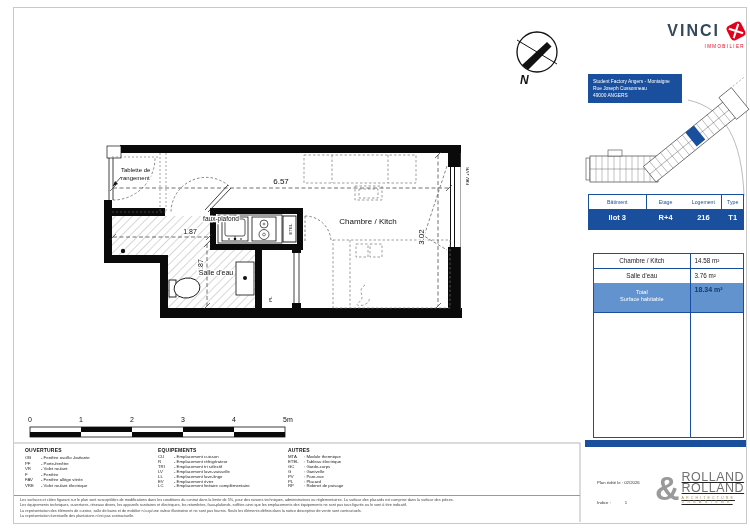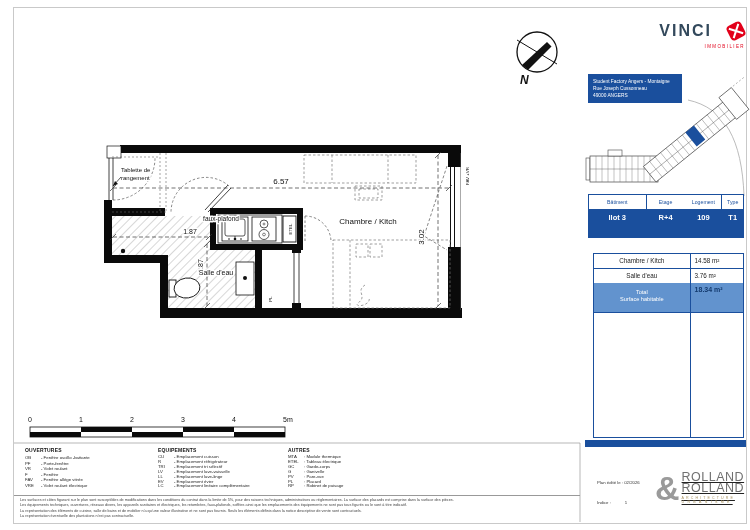--- a/index.html
+++ b/index.html
@@ -4,38 +4,38 @@
 <style>
   html,body{margin:0;padding:0;background:#fff;}
   body{width:750px;height:530px;position:relative;overflow:hidden;
        font-family:"Liberation Sans","DejaVu Sans",sans-serif;color:#222;}
   .frame{position:absolute;left:13px;top:7px;width:732px;height:515px;
          border:1px solid #c9c9c9;}
   .plan-svg{position:absolute;left:0;top:0;width:750px;height:530px;}
 
   
   .vinci{position:absolute;left:650px;top:19px;width:98px;}
-  .vrow{display:flex;align-items:center;gap:12px;justify-content:flex-end;}
+  .vrow{display:flex;align-items:center;gap:4px;justify-content:flex-end;}
   .vname{font-size:16px;font-weight:bold;color:#33495c;letter-spacing:2px;}
   .vsub{text-align:right;font-size:4.5px;color:#e2001a;letter-spacing:1.4px;
         padding-right:3px;margin-top:1px;}
 
   
   .project-box{position:absolute;left:588px;top:74px;width:94px;height:29px;
     background:#1a4f9d;color:#fff;font-size:4.8px;line-height:7px;
     padding:4px 0 0 5px;box-sizing:border-box;}
 
   
   .unit-table{position:absolute;left:588px;top:194px;width:156px;
     background:#1a4f9d;display:grid;grid-template-columns:57px 38px 36px 1fr;
     gap:0.8px;padding:0.8px;box-sizing:border-box;}
   .ut-h{background:#fff;color:#1a4f9d;font-size:5.2px;text-align:center;
         line-height:14px;height:14px;}
   .ut-v{background:#1a4f9d;color:#fff;font-size:7.5px;font-weight:bold;
-        text-align:center;line-height:16px;height:28px;}
+        text-align:center;line-height:16px;height:20px;}
 
   
   .areas{position:absolute;left:593px;top:253px;width:151px;height:185px;
     background:#1a4f9d;display:grid;grid-template-columns:96px 1fr;
     grid-template-rows:14px 14px 29px 1fr;gap:0.8px;padding:0.8px;
     box-sizing:border-box;}
   .ar-l{background:#fff;font-size:6.3px;text-align:center;line-height:14px;color:#222;}
   .ar-v{background:#fff;font-size:6.3px;line-height:14px;padding-left:4px;color:#222;}
   .ar-tl{background:#6293ce;color:#fff;font-size:5.6px;line-height:7px;
          text-align:center;padding-top:6px;box-sizing:border-box;}
@@ -314,21 +314,21 @@
   <div>49000 ANGERS</div>
 </div>
 
 <div class="unit-table">
   <div class="ut-h">Bâtiment</div>
   <div class="ut-h">Etage</div>
   <div class="ut-h">Logement</div>
   <div class="ut-h">Type</div>
   <div class="ut-v">Ilot 3</div>
   <div class="ut-v">R+4</div>
-  <div class="ut-v">109</div>
+  <div class="ut-v">216</div>
   <div class="ut-v">T1</div>
 </div>
 
 <div class="areas">
   <div class="ar-l">Chambre / Kitch</div>
   <div class="ar-v">14.58 m²</div>
   <div class="ar-l">Salle d'eau</div>
   <div class="ar-v">3.76 m²</div>
   <div class="ar-tl">
     <div>Total</div>

